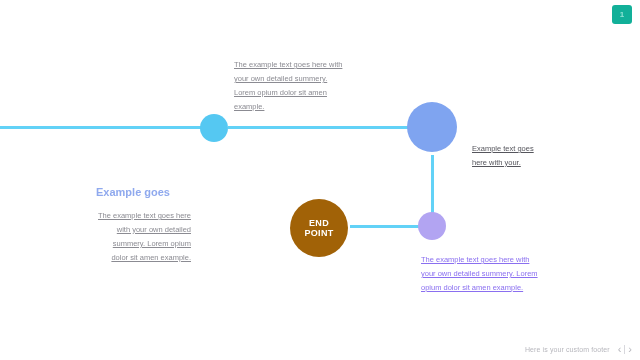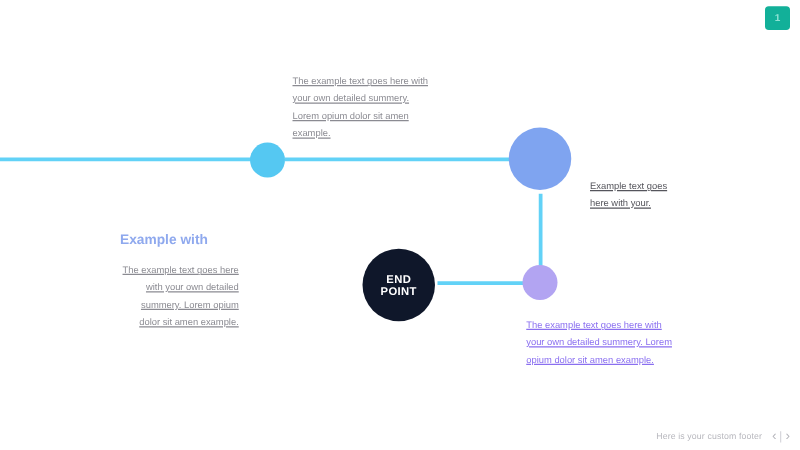--- a/index.html
+++ b/index.html
@@ -48,21 +48,21 @@
     background: #7fa4f0;
   }
   #node-purple {
     left: 418px; top: 212px;
     width: 28px; height: 28px;
     background: #b2a4f2;
   }
   #node-endpoint {
     left: 290px; top: 199px;
     width: 58px; height: 58px;
-    background: #0f172a;
+    background: #a16207;
     display: flex;
     flex-direction: column;
     align-items: center;
     justify-content: center;
     line-height: 1.15;
   }
   #node-endpoint .ep-line {
     color: #ffffff;
     font-size: 9px;
     font-weight: bold;
@@ -192,21 +192,21 @@
 
   <div id="node-endpoint" class="node">
     <span class="ep-line">END</span>
     <span class="ep-line">POINT</span>
   </div>
 
   <div id="copy-top" class="body-copy">The example text goes here with your own detailed summery. Lorem opium dolor sit amen example.</div>
 
   <div id="copy-right-node" class="body-copy">Example text goes here with your.</div>
 
-  <div id="heading-left">Example with</div>
+  <div id="heading-left">Example goes</div>
 
   <div id="copy-left" class="body-copy">The example text goes here with your own detailed summery. Lorem opium dolor sit amen example.</div>
 
   <div id="copy-purple" class="body-copy">The example text goes here with your own detailed summery. Lorem opium dolor sit amen example.</div>
 
   <div id="footer">
     <span id="footer-text">Here is your custom footer</span>
     <span class="nav-group">
       <span class="chev">‹</span>
       <span class="nav-divider"></span>

